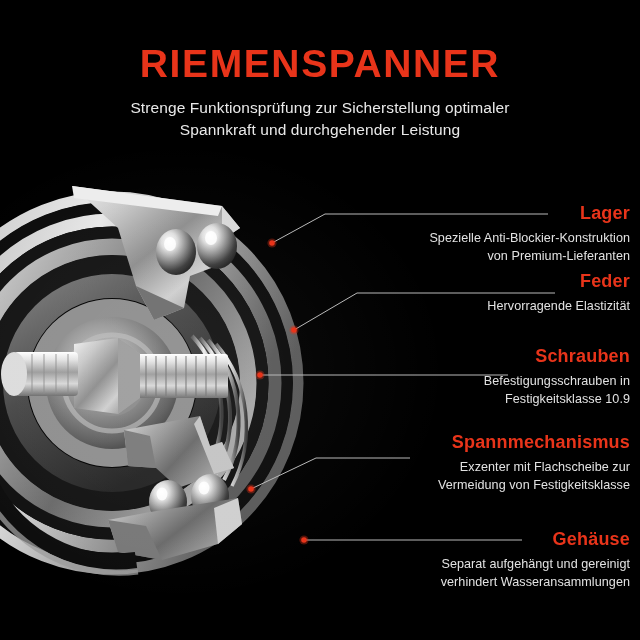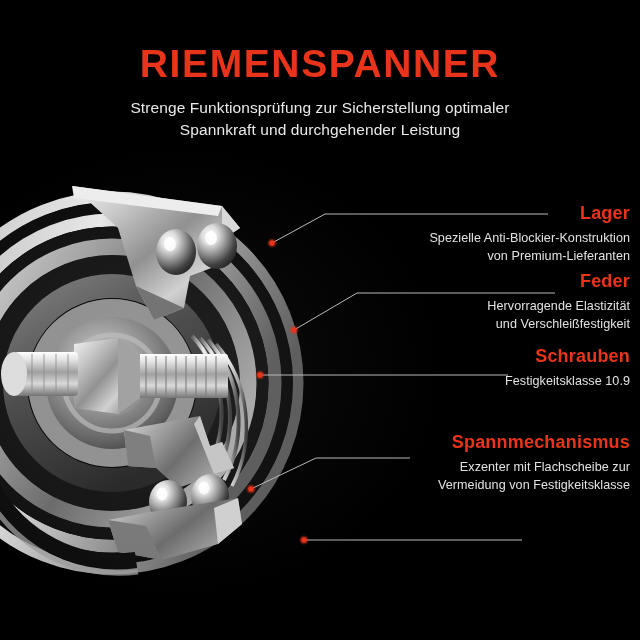--- a/index.html
+++ b/index.html
@@ -288,33 +288,40 @@
     <p class="callout-desc">
       <span class="d-line">Spezielle Anti-Blockier-Konstruktion</span>
       <span class="d-line">von Premium-Lieferanten</span>
     </p>
   </div>
 
   <div class="callout" id="callout-feder" style="top: 272px;">
     <h2 class="callout-title">Feder</h2>
     <p class="callout-desc">
       <span class="d-line">Hervorragende Elastizität</span>
-      <span class="d-line">und Verschleißfestigkeit</span>
     </p>
   </div>
 
   <div class="callout" id="callout-schrauben" style="top: 347px;">
     <h2 class="callout-title">Schrauben</h2>
     <p class="callout-desc">
+      <span class="d-line">Befestigungsschrauben in</span>
       <span class="d-line">Festigkeitsklasse 10.9</span>
     </p>
   </div>
 
   <div class="callout" id="callout-spannmechanismus" style="top: 433px;">
     <h2 class="callout-title">Spannmechanismus</h2>
     <p class="callout-desc">
       <span class="d-line">Exzenter mit Flachscheibe zur</span>
       <span class="d-line">Vermeidung von Festigkeitsklasse</span>
     </p>
   </div>
 
+  <div class="callout" id="callout-gehaeuse" style="top: 530px;">
+    <h2 class="callout-title">Gehäuse</h2>
+    <p class="callout-desc">
+      <span class="d-line">Separat aufgehängt und gereinigt</span>
+      <span class="d-line">verhindert Wasseransammlungen</span>
+    </p>
+  </div>
 
 </div>
 
 </body></html>

